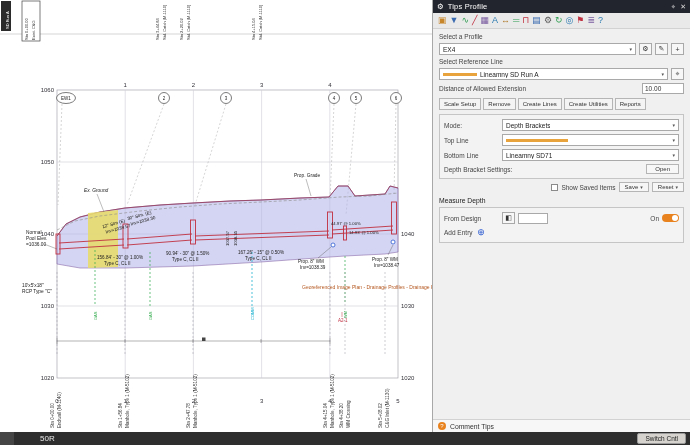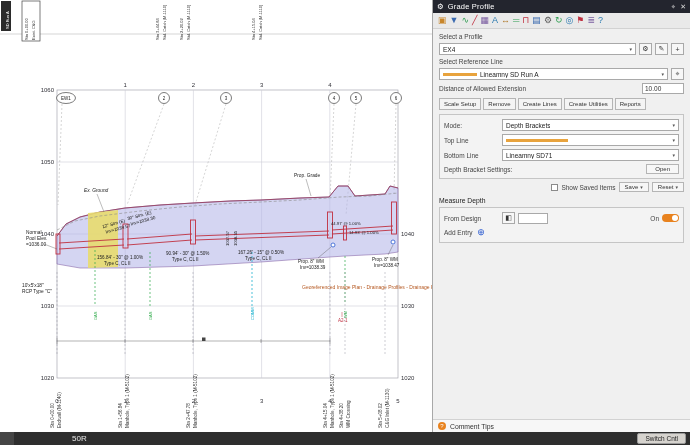--- a/index.html
+++ b/index.html
@@ -48,21 +48,21 @@
   .small-btn { border:1px solid #b5b5b5; background:#f6f6f6; padding:1px 5px; font-size:6px; display:flex; align-items:center; gap:2px; cursor:pointer; }
   .section-title { font-size:6.8px; color:#222; margin-top:2px; }
   .toggle { width:17px; height:8px; border-radius:4px; background:#e8821e; position:relative; cursor:pointer; flex:none; }
   .toggle::after { content:""; position:absolute; right:1px; top:1px; width:6px; height:6px; border-radius:50%; background:#fff; }
   .round-btn { width:11px; height:11px; border-radius:50%; color:#2a5ad0; font-size:9px; line-height:11px; text-align:center; cursor:pointer; }
   .tips-row { margin-top:auto; height:13px; background:#f7f7f7; border-top:1px solid #d2d2d2; display:flex; align-items:center; gap:4px; padding:0 5px; flex:none; }
   .tip-badge { width:8px; height:8px; border-radius:50%; background:#e8821e; color:#fff; font-size:6px; line-height:8px; text-align:center; flex:none; }
   .tips-label { font-size:6.8px; color:#333; }
 
   
-  .statusbar { height:13px; width:690px; background:#2e2e2e; display:flex; align-items:center; color:#e8e8e8; font-size:8px;gap:32px; }
+  .statusbar { height:13px; width:690px; background:#2e2e2e; display:flex; align-items:center; color:#e8e8e8; font-size:8px; }
   .sb-corner { width:14px; height:13px; background:#454545; flex:none; cursor:pointer; }
   .sb-left { margin-left:26px; }
   .switch-btn { margin-left:auto; margin-right:4px; background:#d6d3ce; color:#222; border:1px solid #9a9a9a; font-size:6.5px; padding:1px 7px; border-radius:2px; cursor:pointer; }
 </style>
 </head>
 <body>
 
 <div class="main">
 
   <div class="drawing">
@@ -261,21 +261,21 @@
         <text transform="rotate(-90 350 428)" x="350" y="428" font-size="4.6">WM Crossing</text>
         <text transform="rotate(-90 382 428)" x="382" y="428" font-size="4.6">Sta 5+08.02</text>
         <text transform="rotate(-90 389 428)" x="389" y="428" font-size="4.6">C&amp;G Inlet (M-1130)</text>
       </g>
     </svg>
   </div>
 
   <div class="panel">
     <div class="titlebar">
       <span>⚙</span>
-      <span class="t-title">Grade Profile</span>
+      <span class="t-title">Tips Profile</span>
       <span class="t-icons">
         <span>⌖</span>
         <span>✕</span>
       </span>
     </div>
 
     <div class="toolbar">
       <span class="tb">▣</span>
       <span class="tb">▼</span>
       <span class="tb">∿</span>

